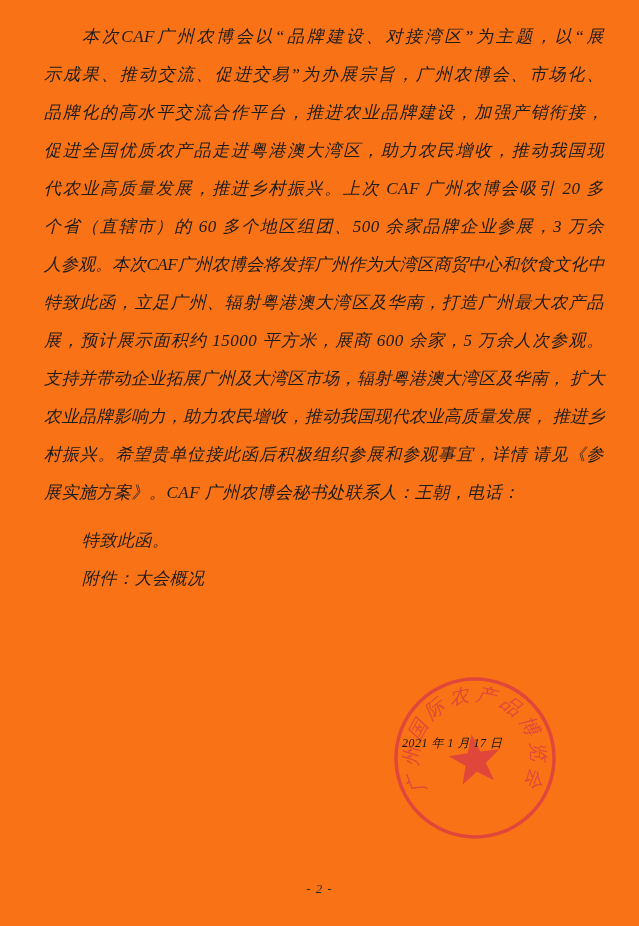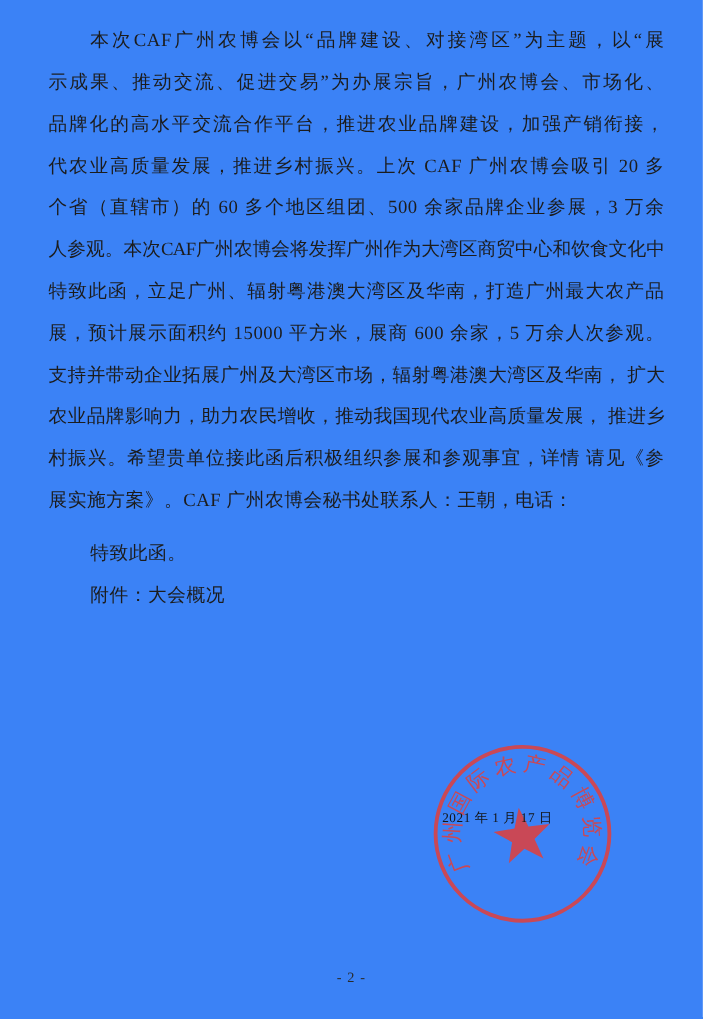--- a/index.html
+++ b/index.html
@@ -1,23 +1,24 @@
 <!DOCTYPE html>
 <html><head>
 <meta charset="utf-8">
 <style>
   html, body { margin: 0; padding: 0; background: #ffffff; }
   .page {
     position: relative;
     width: 639px;
     height: 926px;
-    background: #3b82f6;
+    background: #f97316;
     overflow: hidden;
     font-family: "Liberation Serif", "DejaVu Serif", serif;
     color: #1c1c1c;
+    font-style: italic;
   }
   .doc-body {
     position: absolute;
     left: 44px;
     top: 18px;
     width: 560px;
   }
   .line {
     height: 38px;
     line-height: 38px;
@@ -65,20 +66,21 @@
 </style>
 </head>
 <body>
 
 <div class="page">
 
   <div class="doc-body">
       <div class="line stretch indent">本次CAF广州农博会以“品牌建设、对接湾区”为主题，以“展</div>
       <div class="line stretch">示成果、推动交流、促进交易”为办展宗旨，广州农博会、市场化、</div>
       <div class="line stretch">品牌化的高水平交流合作平台，推进农业品牌建设，加强产销衔接，</div>
+      <div class="line stretch">促进全国优质农产品走进粤港澳大湾区，助力农民增收，推动我国现</div>
       <div class="line stretch">代农业高质量发展，推进乡村振兴。上次 CAF 广州农博会吸引 20 多</div>
       <div class="line stretch">个省（直辖市）的 60 多个地区组团、500 余家品牌企业参展，3 万余</div>
       <div class="line stretch" style="letter-spacing: -0.5px;">人参观。本次CAF广州农博会将发挥广州作为大湾区商贸中心和饮食文化中</div>
       <div class="line stretch">特致此函，立足广州、辐射粤港澳大湾区及华南，打造广州最大农产品</div>
       <div class="line stretch">展，预计展示面积约 15000 平方米，展商 600 余家，5 万余人次参观。</div>
       <div class="line stretch" style="letter-spacing: -0.5px;">支持并带动企业拓展广州及大湾区市场，辐射粤港澳大湾区及华南， 扩大</div>
       <div class="line stretch" style="letter-spacing: -0.5px;">农业品牌影响力，助力农民增收，推动我国现代农业高质量发展， 推进乡</div>
       <div class="line stretch">村振兴。希望贵单位接此函后积极组织参展和参观事宜，详情 请见《参</div>
       <div class="line">展实施方案》。CAF 广州农博会秘书处联系人：王朝，电话：</div>
       <div class="line indent para-gap">特致此函。</div>

